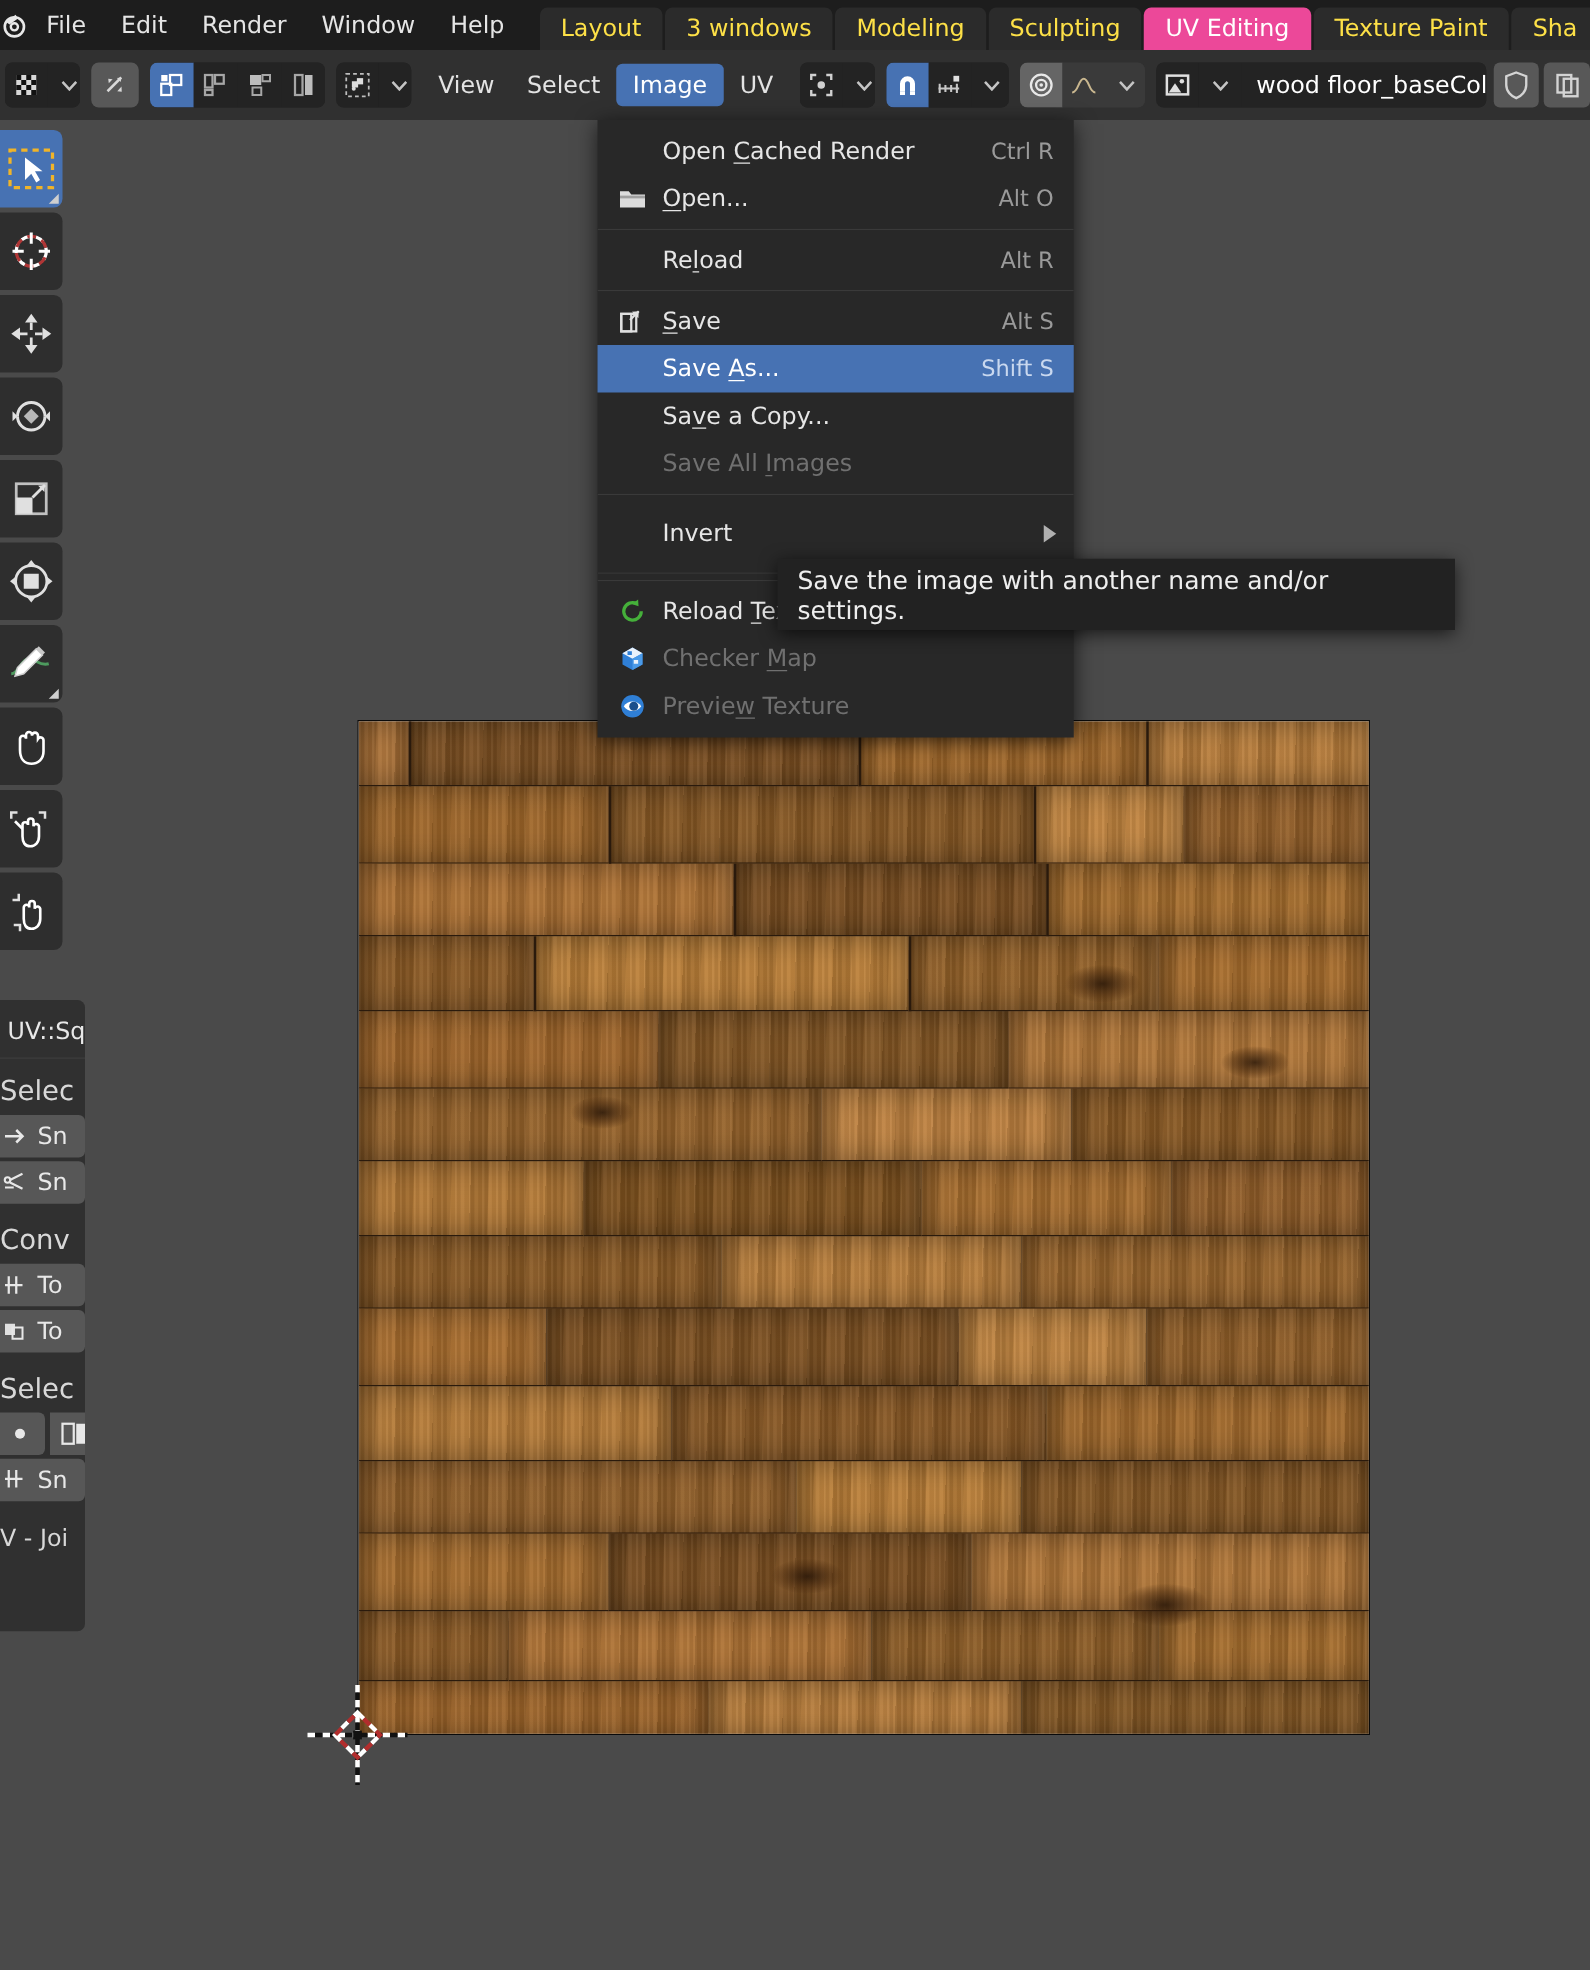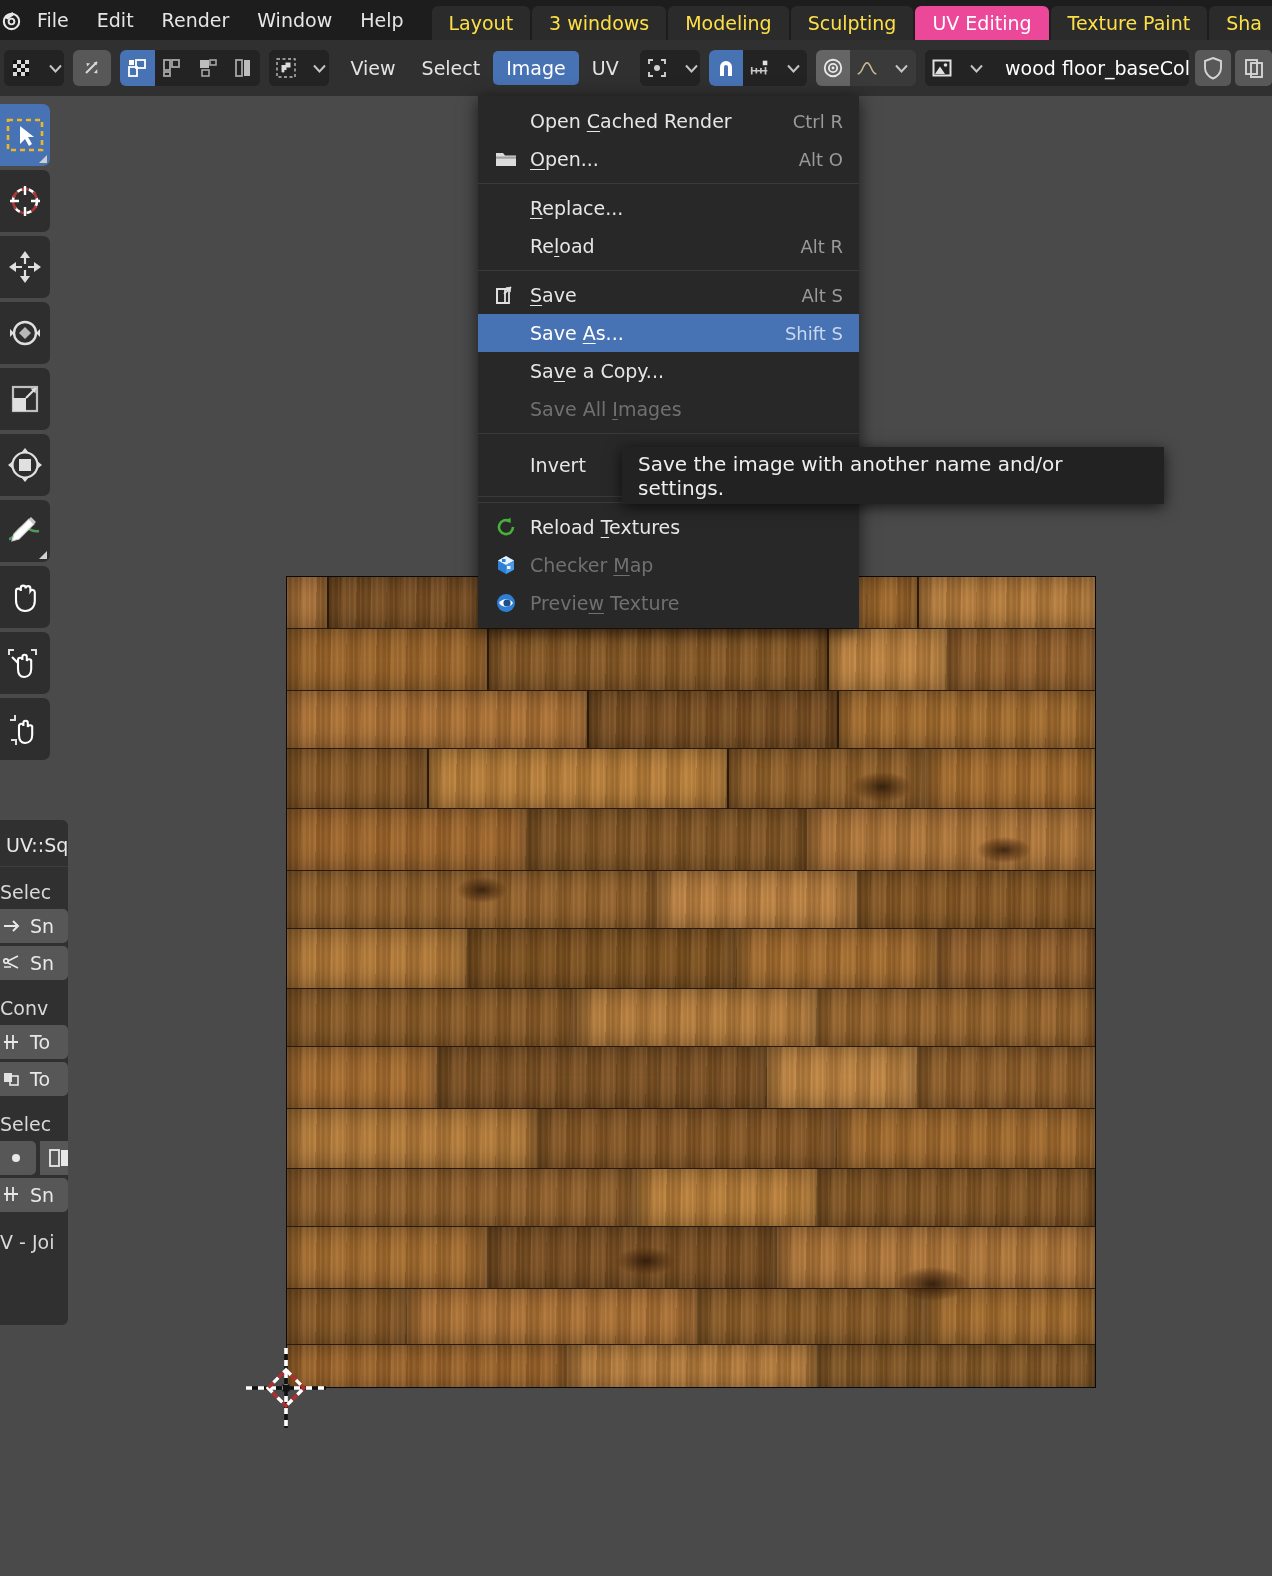--- a/index.html
+++ b/index.html
@@ -67,28 +67,28 @@
     display:flex; align-items:center; justify-content:center; position:relative;
   }
   .tool.active { background:#4772b3; }
   .tool .corner {
     position:absolute; right:3px; bottom:3px; width:0; height:0;
     border-left:8px solid transparent; border-bottom:8px solid #cfcfcf;
   }
 
   
   .sidepanel {
-    position:absolute; left:0; top:820px; width:68px; height:505px;
+    position:absolute; left:0; top:800px; width:68px; height:505px;
     background:#303030; border-radius:0 6px 6px 0; overflow:hidden;
   }
   .sp-title {
     color:#e8e8e8; font-size:19px; padding:14px 0 10px 6px; white-space:nowrap;
     border-bottom:1px solid #3d3d3d;
   }
-  .sp-label { color:#d8d8d8; font-size:19px; padding:14px 0 6px 0px; white-space:nowrap; }
+  .sp-label { color:#d8d8d8; font-size:22px; padding:14px 0 6px 0px; white-space:nowrap; }
   .sp-btn {
     background:#575757; color:#e8e8e8; font-size:19px; height:34px; margin-bottom:3px;
     display:flex; align-items:center; gap:6px; padding-left:2px; white-space:nowrap;
     border-radius:0 5px 5px 0;
   }
   .sp-row { display:flex; gap:4px; margin-bottom:3px; }
   .sp-half {
     background:#575757; height:34px; border-radius:0 5px 5px 0;
     display:flex; align-items:center; justify-content:center; padding:0 8px;
   }
@@ -626,24 +626,20 @@
           <rect x="1" y="6.5" width="20" height="2.2" fill="#9f9f9f"></rect>
         </svg>
       </span>
       <span class="mlabel"><span class="ul">O</span><span>pen...</span></span>
       <span class="msc">Alt O</span>
     </div>
 
     <div class="mdiv"></div>
 
     <div class="mi">
-      <span class="mlabel"><span class="ul">R</span><span>eplace...</span></span>
-      <span class="msc"></span>
-    </div>
-    <div class="mi">
       <span class="mlabel"><span>Re</span><span class="ul">l</span><span>oad</span></span>
       <span class="msc">Alt R</span>
     </div>
 
     <div class="mdiv"></div>
 
     <div class="mi">
       <span class="micon">
         <svg width="22" height="20" viewBox="0 0 22 20">
           <path d="M2 4 H10 V18 H2 Z M2 4 L2 18" fill="none" stroke="#e0e0e0" stroke-width="1.8"></path>

